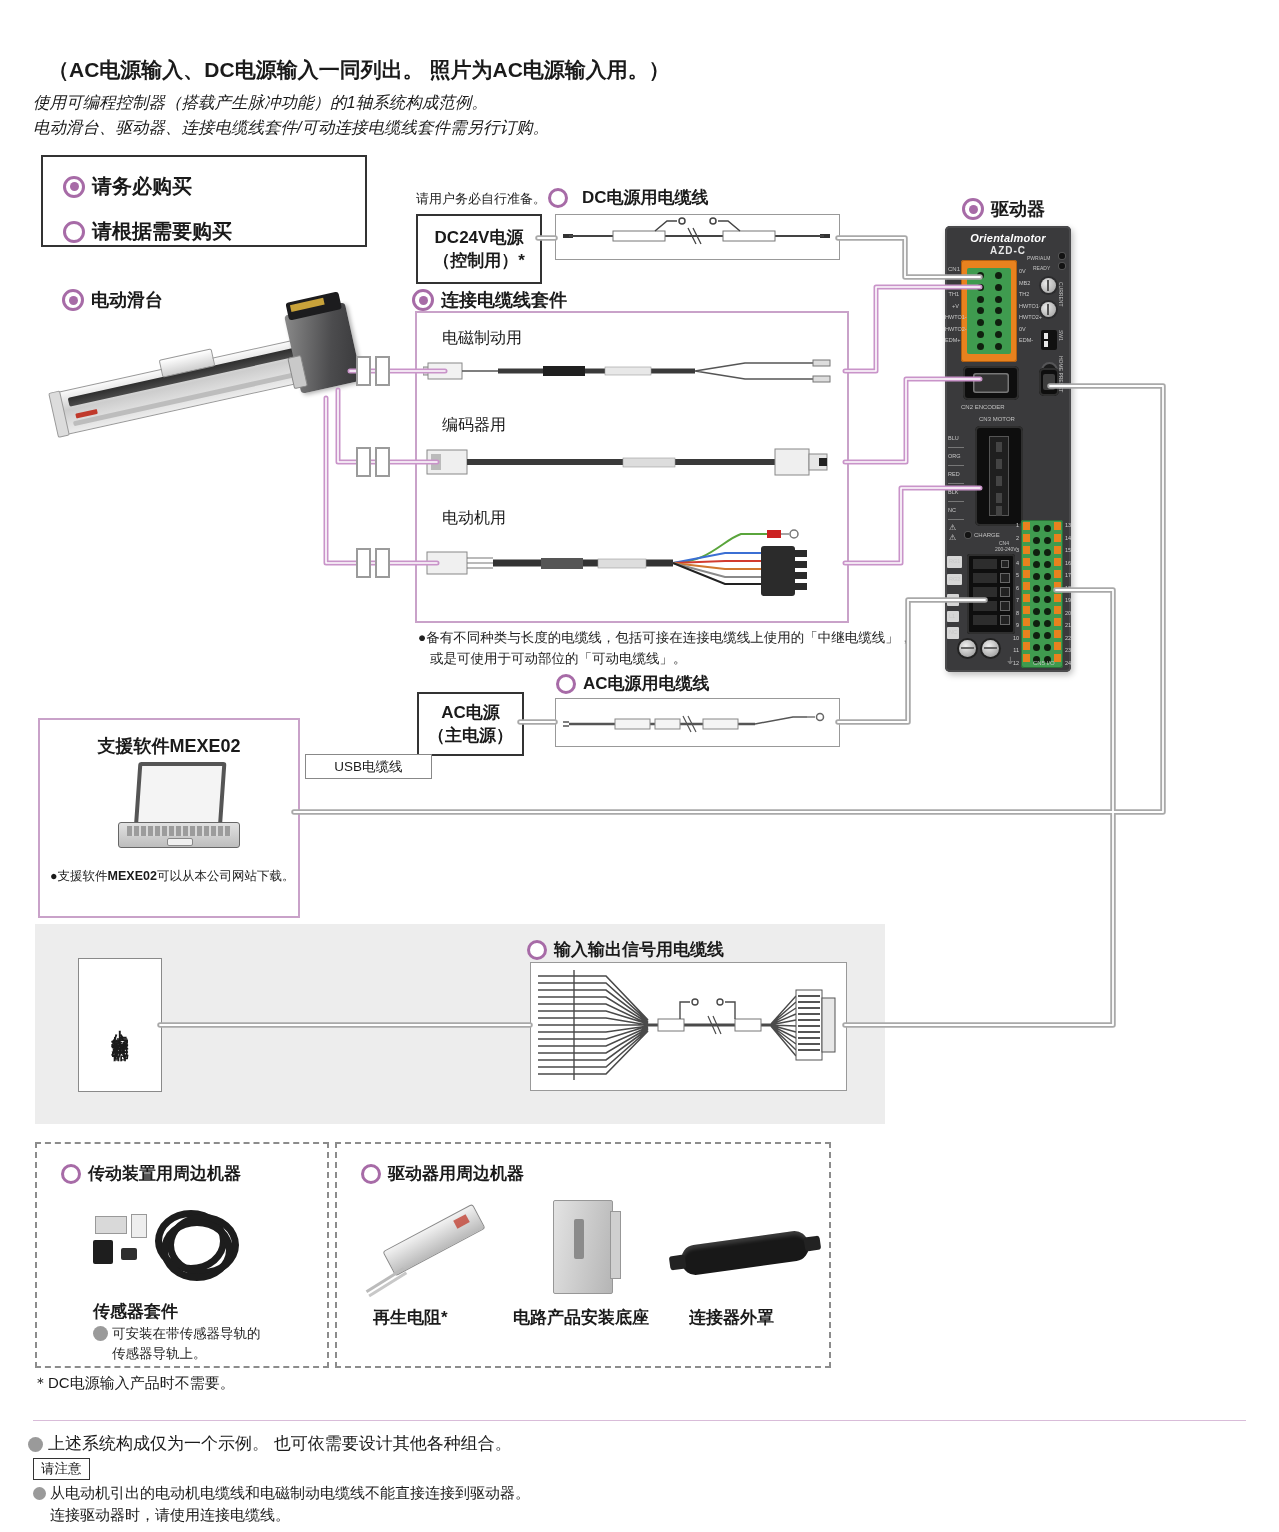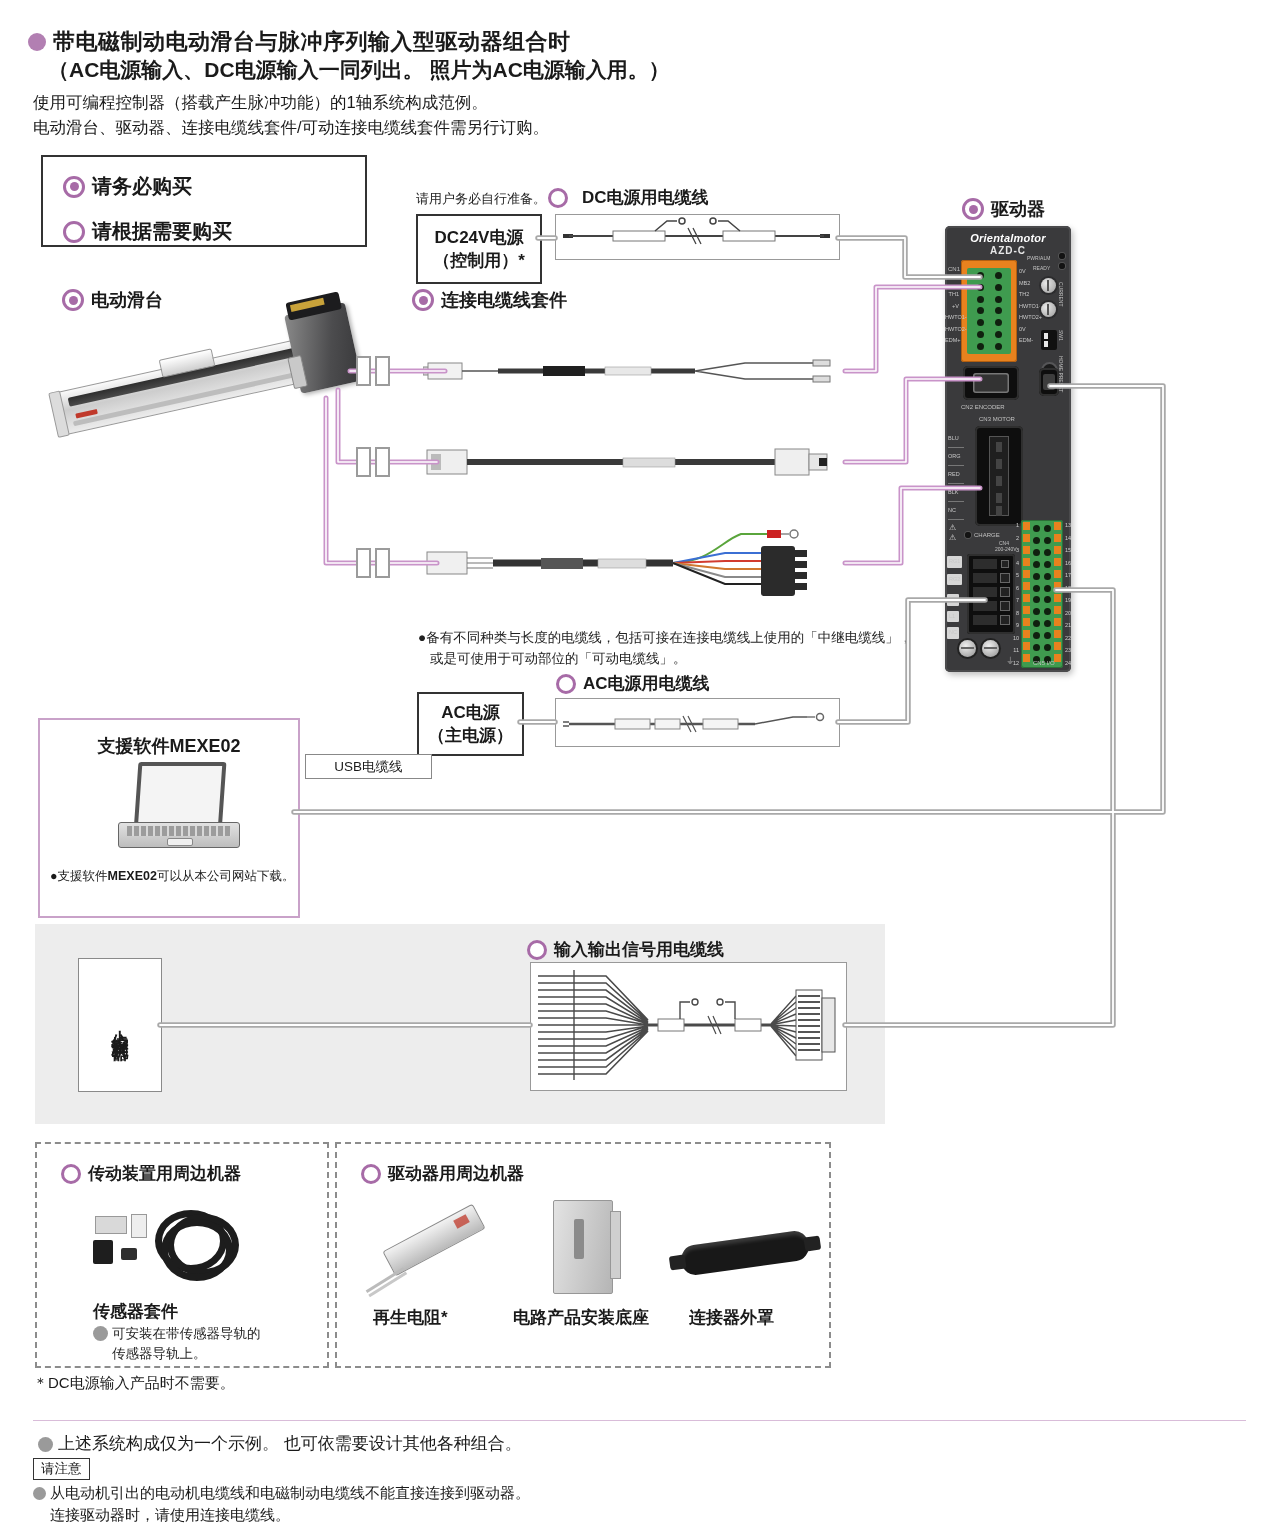--- a/index.html
+++ b/index.html
@@ -2,21 +2,21 @@
 <html><head>
 <meta charset="utf-8">
 <style>
   html,body{margin:0;padding:0;background:#fff;}
   #canvas{position:relative;width:1279px;height:1532px;background:#fff;overflow:hidden;
     font-family:"Liberation Sans","DejaVu Sans",sans-serif;color:#1a1a1a;}
   .abs{position:absolute;}
   
   .t-title{font-size:22px;font-weight:bold;letter-spacing:.5px;}
   .t-title2{font-size:21px;font-weight:bold;}
-  .t-body{font-size:16.5px;}
+  .t-body{font-size:16.5px;font-style:italic;}
   .t-sec{font-size:18px;font-weight:bold;}
   .t-sec2{font-size:17px;font-weight:bold;}
   .t-small{font-size:13px;color:#222;}
   .t-note{font-size:13.5px;color:#222;line-height:20px;}
   .t-foot{font-size:15px;}
   
   .mk{display:inline-block;width:14px;height:14px;border:3px solid #a76ba7;border-radius:50%;
       position:relative;flex:0 0 auto;background:#fff;}
   .mk .dot{position:absolute;left:50%;top:50%;width:8px;height:8px;margin:-4px 0 0 -4px;
       border-radius:50%;background:#a76ba7;}
@@ -106,24 +106,20 @@
   .caution-tag{display:inline-block;border:1.5px solid #333;padding:1px 7px;font-size:13.5px;}
   .divider{position:absolute;left:33px;top:1420px;width:1213px;height:0;border-top:1.5px solid #d9bcd9;}
   #wires{position:absolute;left:0;top:0;z-index:5;pointer-events:none;}
   .cableSvg{position:absolute;z-index:3;}
 </style>
 </head>
 <body>
 
 <div id="canvas">
 
-  <div class="lblrow" style="left:28px;top:27px;">
-    <span class="bullet-solid"></span>
-    <span class="t-title">带电磁制动电动滑台与脉冲序列输入型驱动器组合时</span>
-  </div>
   <div class="abs t-title2" style="left:48px;top:56px;">（AC电源输入、DC电源输入一同列出。 照片为AC电源输入用。）</div>
   <div class="abs t-body" style="left:33px;top:92px;">使用可编程控制器（搭载产生脉冲功能）的1轴系统构成范例。</div>
   <div class="abs t-body" style="left:33px;top:117px;">电动滑台、驱动器、连接电缆线套件/可动连接电缆线套件需另行订购。</div>
 
   <div class="box-black" style="left:35px;top:155px;width:322px;height:88px;margin-left:6px;">
     <div class="lblrow" style="left:20px;top:16px;font-size:20px;font-weight:bold;">
       <span class="mk big">
           <span class="dot"></span>
         </span>
       <span>请务必购买</span>
@@ -341,20 +337,25 @@
         <span class="tag"></span>
         <span class="fl"></span>
     </div>
   </div>
 
   <div class="lblrow" style="left:412px;top:288px;">
     <span class="mk big">
         <span class="dot"></span>
       </span>
     <span class="t-sec">连接电缆线套件</span>
+  </div>
+  <div class="box-purple" style="left:415px;top:311px;width:430px;height:308px;">
+    <div class="abs" style="left:25px;top:15px;font-size:16px;">电磁制动用</div>
+    <div class="abs" style="left:25px;top:102px;font-size:16px;">编码器用</div>
+    <div class="abs" style="left:25px;top:195px;font-size:16px;">电动机用</div>
   </div>
   <svg class="cableSvg" style="left:423px;top:352px;" width="415" height="38" viewBox="0 0 415 38">
     <rect x="0" y="15" width="7" height="8" fill="#ddd" stroke="#888"></rect>
     <rect x="5" y="11" width="34" height="16" fill="#f2f2f2" stroke="#888"></rect>
     <line x1="39" y1="19" x2="75" y2="19" stroke="#555" stroke-width="1.6"></line>
     <line x1="75" y1="19" x2="272" y2="19" stroke="#3a3a3a" stroke-width="5"></line>
     <rect x="120" y="14" width="42" height="10" fill="#1f1f1f"></rect>
     <rect x="182" y="15" width="46" height="8" fill="#e8e8e8" stroke="#999" stroke-width=".6"></rect>
     <path d="M272 19 L322 11 H390 M272 19 L322 27 H390" stroke="#555" stroke-width="1.6" fill="none"></path>
     <rect x="390" y="8" width="17" height="6" fill="#ddd" stroke="#777"></rect>
@@ -494,21 +495,21 @@
       </div>
     <div class="bracket" style="left:216px;top:56px;"></div>
     <div class="ccover" style="left:344px;top:94px;"></div>
     <div class="abs t-sec2" style="left:36px;top:162px;">再生电阻*</div>
     <div class="abs t-sec2" style="left:176px;top:162px;">电路产品安装底座</div>
     <div class="abs t-sec2" style="left:352px;top:162px;">连接器外罩</div>
   </div>
 
   <div class="abs t-foot" style="left:33px;top:1374px;">＊DC电源输入产品时不需要。</div>
   <div class="divider"></div>
-  <div class="lblrow" style="left:38px;top:1432px;font-size:17px;gap:5px;">
+  <div class="lblrow" style="left:28px;top:1432px;font-size:17px;gap:5px;">
     <span class="bullet-gray"></span>
     <span>上述系统构成仅为一个示例。 也可依需要设计其他各种组合。</span>
   </div>
   <div class="abs" style="left:33px;top:1458px;">
     <span class="caution-tag">请注意</span>
   </div>
   <div class="lblrow" style="left:33px;top:1484px;font-size:15px;gap:4px;">
     <span class="bullet-gray" style="width:13px;height:13px;margin-top:0;"></span>
     <span>从电动机引出的电动机电缆线和电磁制动电缆线不能直接连接到驱动器。</span>
   </div>

